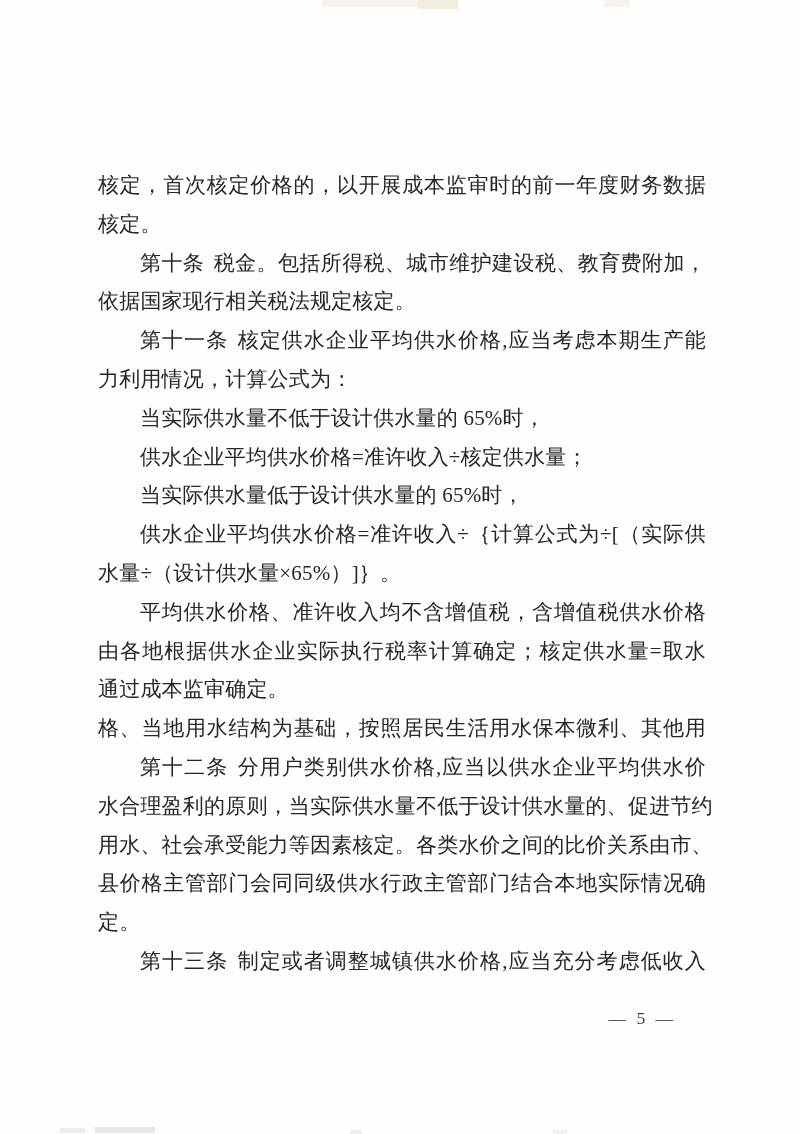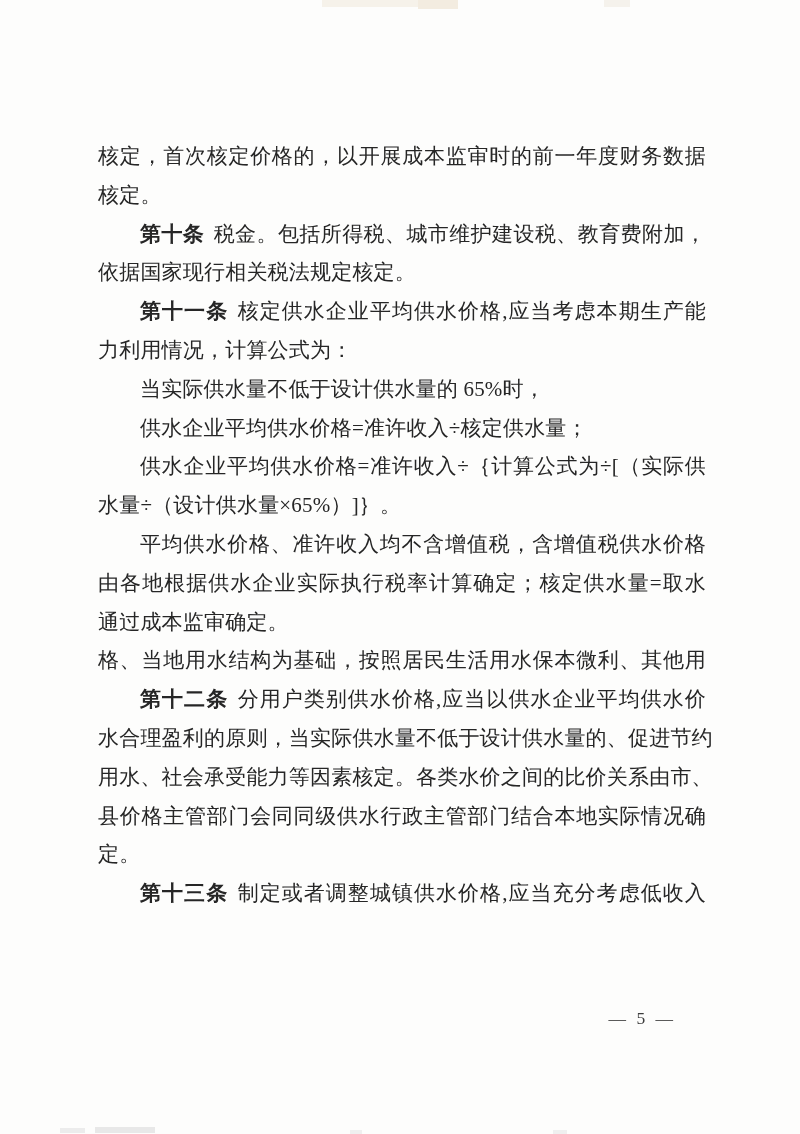--- a/index.html
+++ b/index.html
@@ -6,35 +6,35 @@
   .page {
     position:relative;
     width:800px; height:1134px;
     background:#fdfdfc;
     overflow:hidden;
     font-family:"Liberation Serif","DejaVu Serif",serif;
     color:#262626;
   }
   .content {
     position:absolute;
-    left:98px; top:137px;
+    left:98px; top:166px;
     width:608px;
   }
   .line {
     height:38.8px;
     line-height:38.8px;
     font-size:21px;
     letter-spacing:0.2px;
     white-space:nowrap;
   }
   .indent { padding-left:42px; }
   .j { text-align:justify; text-align-last:justify; }
   .lead {
     font-family:"Liberation Sans","DejaVu Sans",sans-serif;
-    font-weight:700;
+    font-weight:400;
     margin-right:0.45em;
   }
   .page-num {
     position:absolute;
     top:1008px; right:124px;
     font-size:17.5px;
     letter-spacing:3px;
     color:#3c3c3c;
     font-family:"Liberation Serif","DejaVu Serif",serif;
   }
@@ -59,20 +59,21 @@
   <div class="content">
 
     <div class="line j"><span>核定，首次核定价格的，以开展成本监审时的前一年度财务数据</span></div>
     <div class="line"><span>核定。</span></div>
     <div class="line indent j"><span class="lead">第十条</span><span>税金。包括所得税、城市维护建设税、教育费附加，</span></div>
     <div class="line"><span>依据国家现行相关税法规定核定。</span></div>
     <div class="line indent j"><span class="lead">第十一条</span><span>核定供水企业平均供水价格,应当考虑本期生产能</span></div>
     <div class="line"><span>力利用情况，计算公式为：</span></div>
     <div class="line indent"><span>当实际供水量不低于设计供水量的 65%时，</span></div>
     <div class="line indent"><span>供水企业平均供水价格=准许收入÷核定供水量；</span></div>
+    <div class="line indent"><span>当实际供水量低于设计供水量的 65%时，</span></div>
     <div class="line indent j"><span>供水企业平均供水价格=准许收入÷｛计算公式为÷[（实际供</span></div>
     <div class="line"><span>水量÷（设计供水量×65%）]｝。</span></div>
     <div class="line indent j"><span>平均供水价格、准许收入均不含增值税，含增值税供水价格</span></div>
     <div class="line j"><span>由各地根据供水企业实际执行税率计算确定；核定供水量=取水</span></div>
     <div class="line"><span>通过成本监审确定。</span></div>
     <div class="line j"><span>格、当地用水结构为基础，按照居民生活用水保本微利、其他用</span></div>
     <div class="line indent j"><span class="lead">第十二条</span><span>分用户类别供水价格,应当以供水企业平均供水价</span></div>
     <div class="line j"><span>水合理盈利的原则，当实际供水量不低于设计供水量的、促进节约</span></div>
     <div class="line j"><span>用水、社会承受能力等因素核定。各类水价之间的比价关系由市、</span></div>
     <div class="line j"><span>县价格主管部门会同同级供水行政主管部门结合本地实际情况确</span></div>

